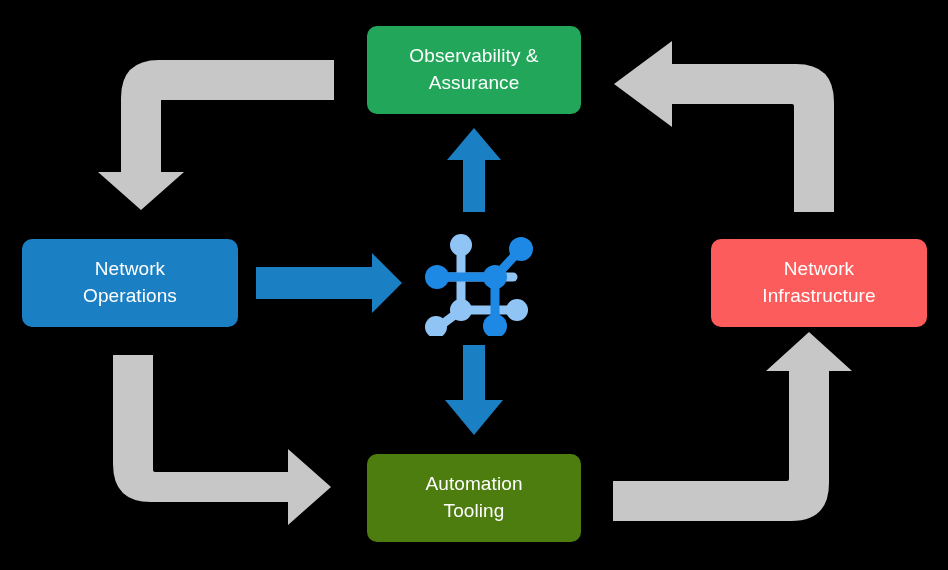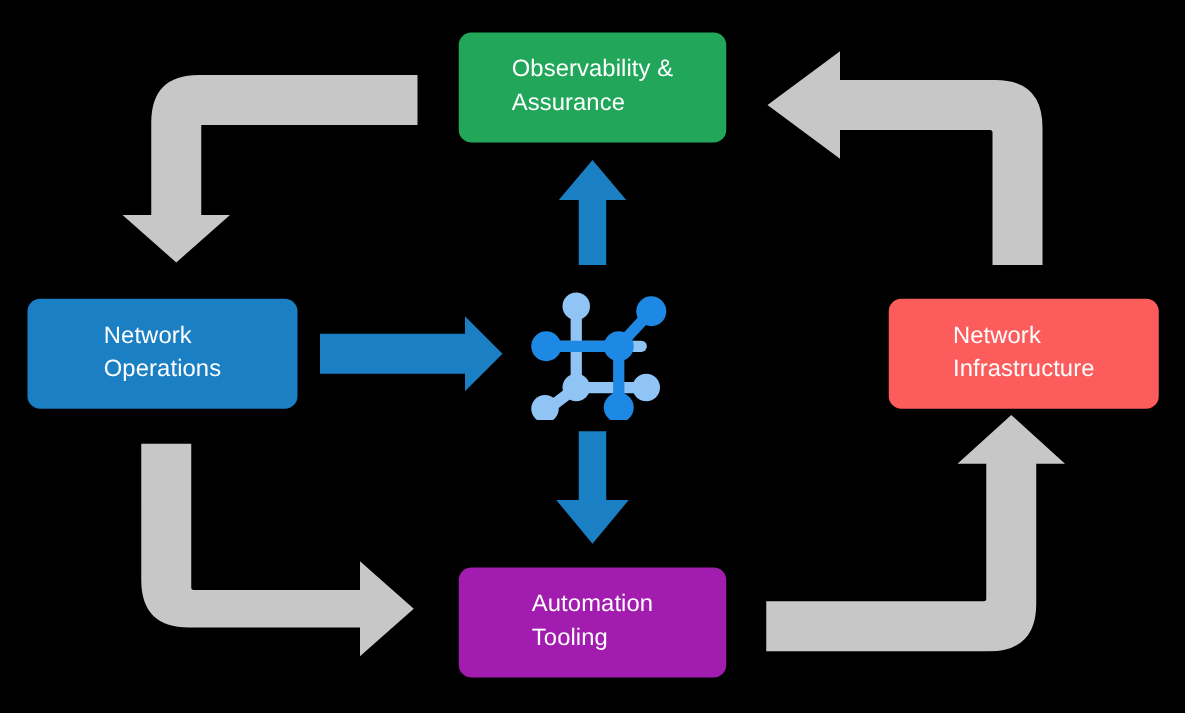--- a/index.html
+++ b/index.html
@@ -17,20 +17,21 @@
     position: relative;
     width: 948px;
     height: 570px;
     background: #000000;
   }
   .node-box {
     position: absolute;
     display: flex;
     align-items: center;
     justify-content: center;
+    text-align: center;
     border-radius: 10px;
     color: #ffffff;
     font-size: 19px;
     line-height: 1.42;
     font-weight: 400;
     letter-spacing: 0.1px;
     box-sizing: border-box;
     padding: 4px 10px;
     white-space: pre-line;
     font-family: "Liberation Sans", sans-serif;
@@ -184,16 +185,16 @@
 
   <div class="node-box" id="box-observability" style="background:#22A75A">Observability &amp;
 Assurance</div>
 
   <div class="node-box" id="box-operations" style="background:#1B7FC3">Network
 Operations</div>
 
   <div class="node-box" id="box-infrastructure" style="background:#FC5C5C">Network
 Infrastructure</div>
 
-  <div class="node-box" id="box-automation" style="background:#a21caf">Automation
+  <div class="node-box" id="box-automation" style="background:#4d7c0f">Automation
 Tooling</div>
 
 </div>
 
 </body></html>

